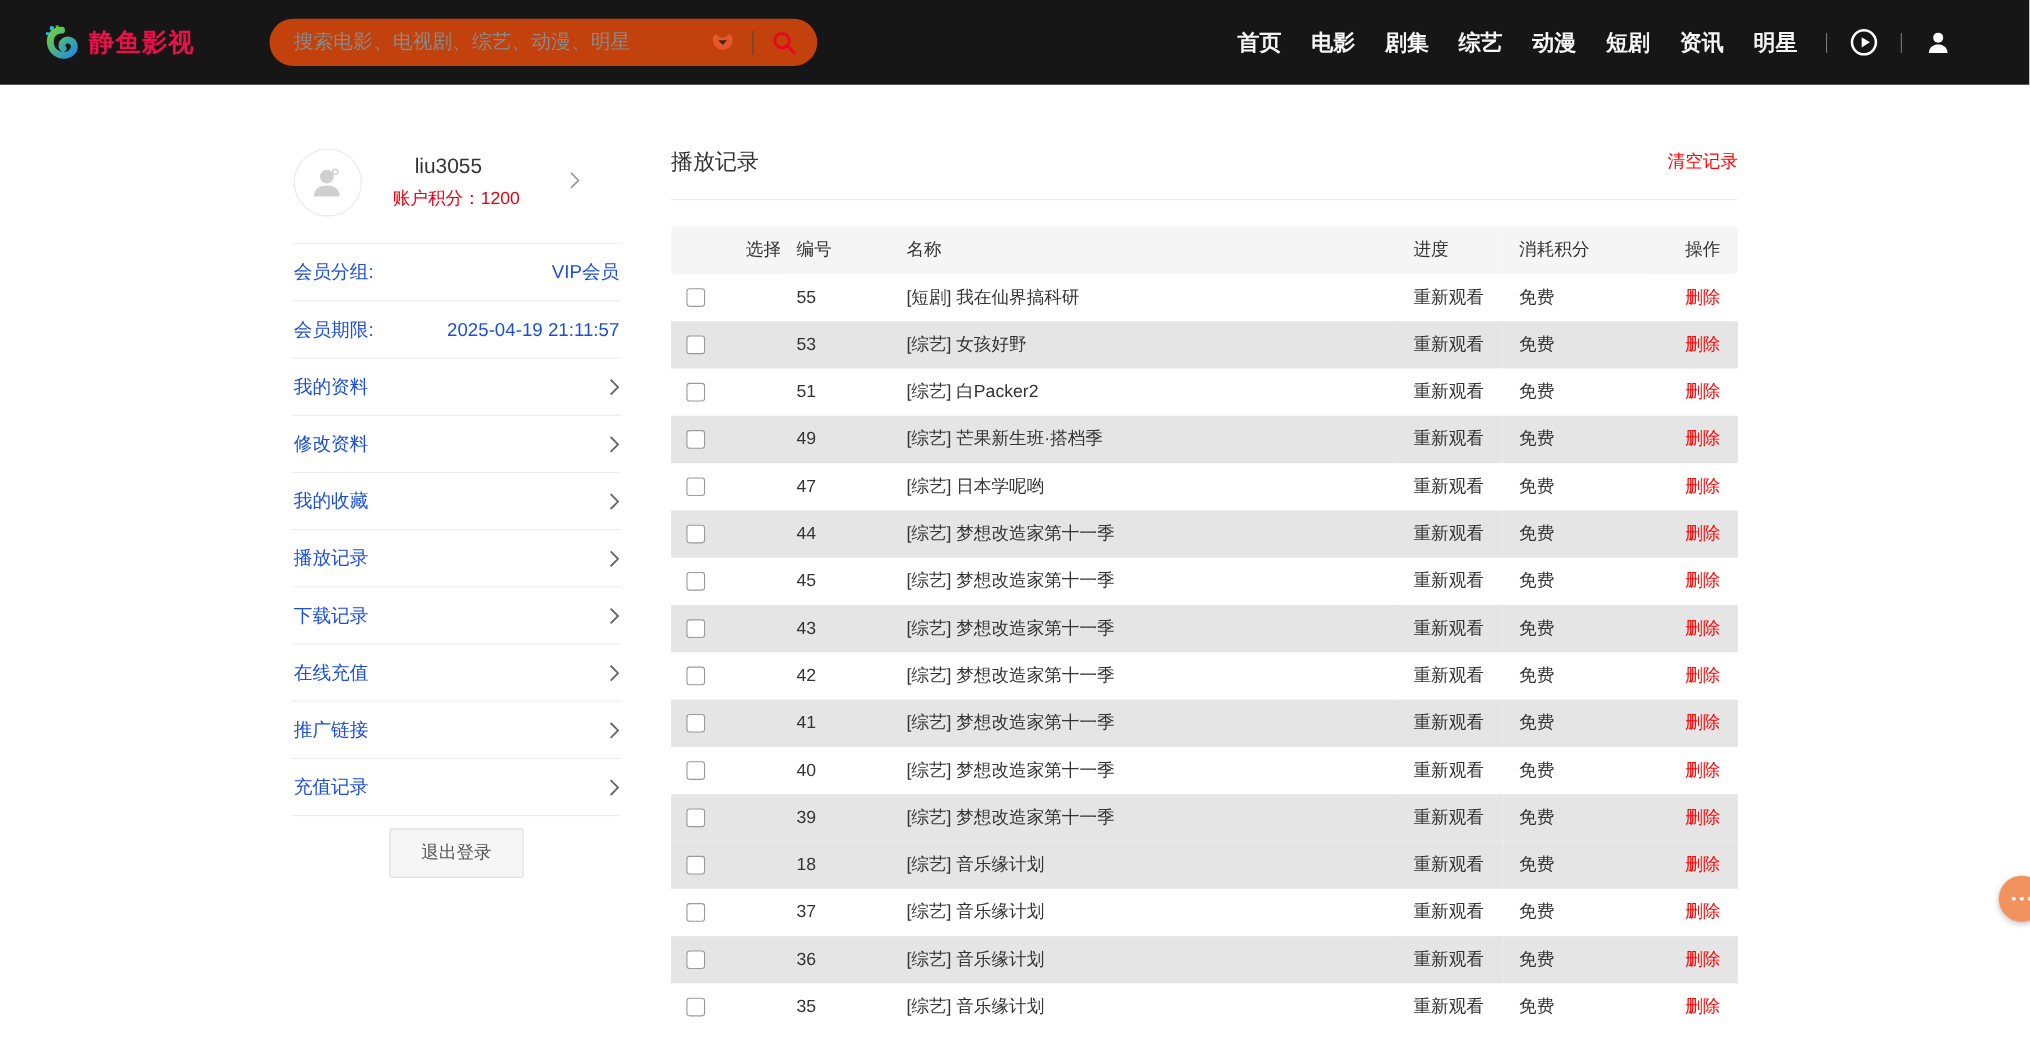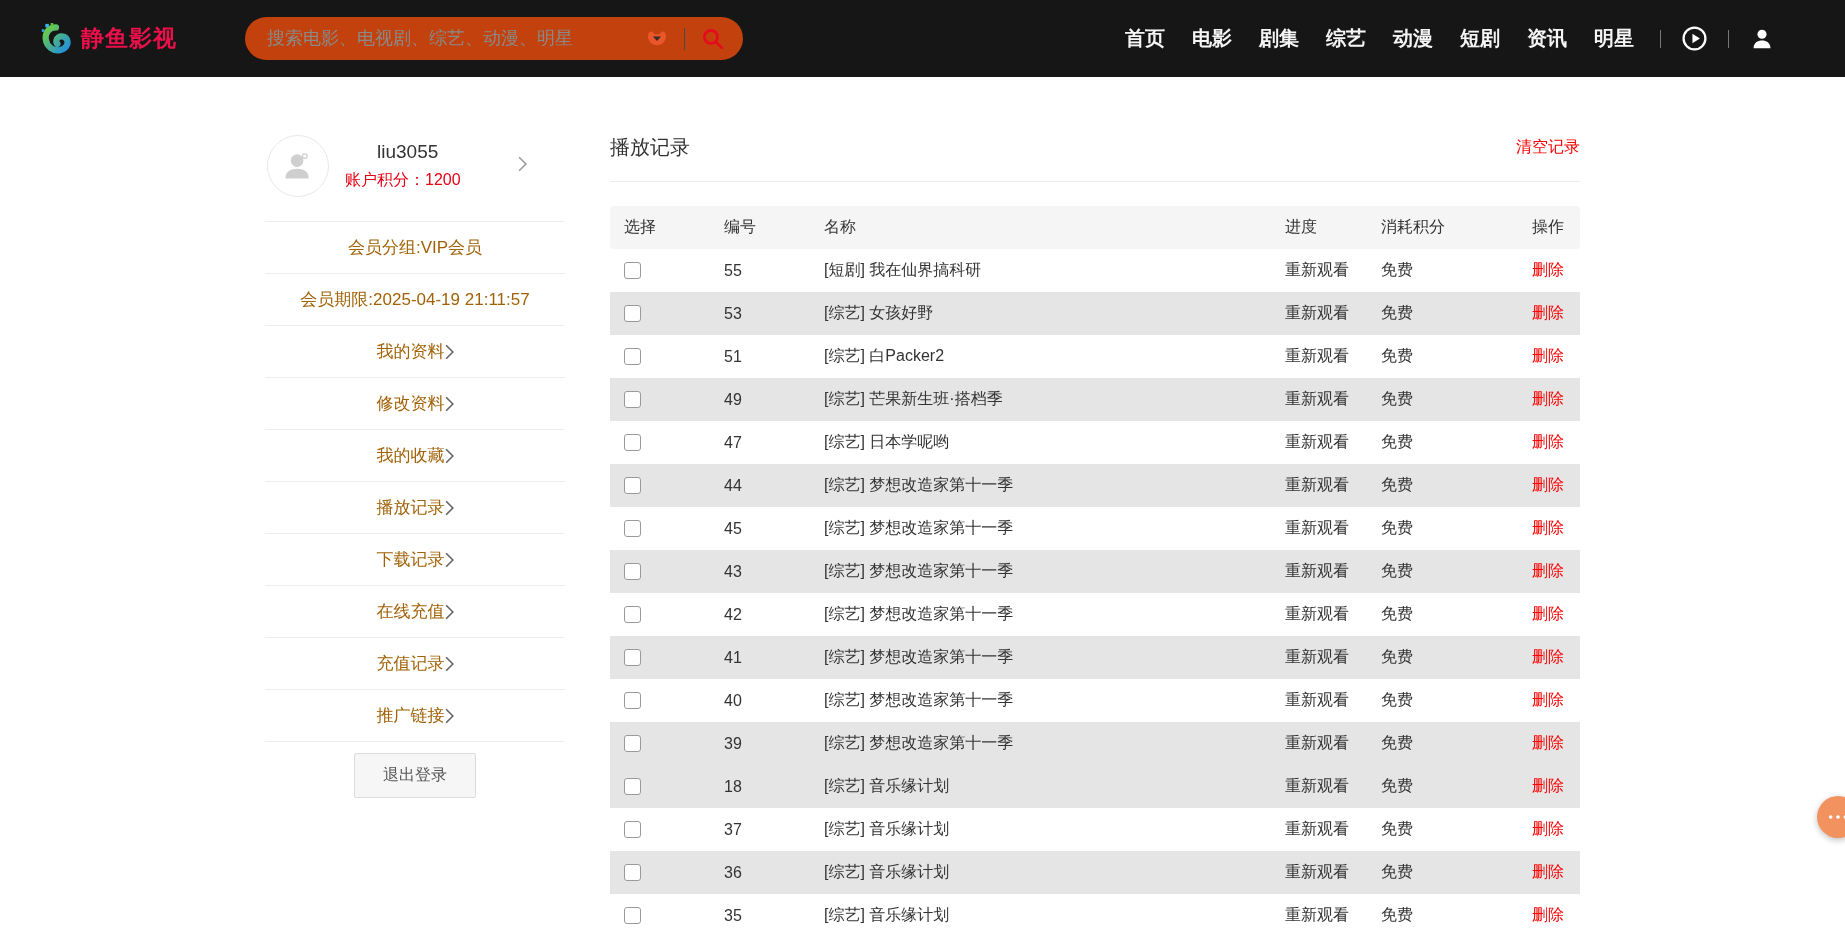--- a/index.html
+++ b/index.html
@@ -33,38 +33,38 @@
   
   .page{width:1315px;margin:0 auto;display:flex;padding-top:56px;align-items:flex-start;}
 
   
   .sidebar{width:300px;margin-right:45px;flex-shrink:0;}
   .profile{display:flex;align-items:center;padding:2px 2px 24px 2px;border-bottom:1px solid #ededed;}
   .avatar{width:62px;height:62px;border-radius:50%;border:1px solid #e8e8e8;background:#fff;
     display:flex;align-items:center;justify-content:center;overflow:hidden;}
   .p-info{margin-left:16px;display:flex;flex-direction:column;gap:7px;}
   .p-name{font-size:19px;color:#333;margin-left:32px;}
-  .p-points{font-size:16px;color:var(--points-red);}
+  .p-points{font-size:16px;color:var(--points-red);margin-left:12px;}
   .p-chev{margin-left:auto;margin-right:36px;}
-  .info-row,.menu-item{height:52px;display:flex;align-items:center;justify-content:center;
-    border-bottom:1px solid #ededed;font-size:17px;color:#a16207;padding:0 2px;}
+  .info-row,.menu-item{height:52px;display:flex;align-items:center;justify-content:space-between;
+    border-bottom:1px solid #ededed;font-size:17px;color:#1d4ed8;padding:0 2px;}
   .menu-item{cursor:pointer;}
   .logout-btn{display:block;margin:11px auto 0;padding:11px 28px;background:#f6f6f6;
     border:1px solid #dcdcdc;border-radius:2px;color:#555;font-size:16px;cursor:pointer;font-family:inherit;}
 
   
   .main{flex:1;min-width:0;}
   .main-top{display:flex;justify-content:space-between;align-items:center;
     padding:1px 0 20px;border-bottom:1px solid #ececec;margin-bottom:24px;}
   .page-title{font-size:20px;font-weight:500;color:#333;}
   .clear-link{font-size:16px;color:var(--accent-red);}
 
   table.history{width:100%;border-spacing:0;border-collapse:separate;font-size:16px;}
   table.history th{background:#f5f5f5;height:43px;font-weight:normal;text-align:left;color:#333;padding-left:14px;}
-  table.history th:first-child{border-radius:4px 0 0 4px;}
+  table.history th:first-child{border-radius:4px 0 0 4px;text-align:right;}
   table.history th:last-child{border-radius:0 4px 4px 0;text-align:right;padding-right:16px;}
   table.history td{height:43px;padding-left:14px;color:#333;}
   table.history td:last-child{text-align:right;padding-right:16px;}
   tr.alt td{background:#e5e5e5;}
   td.c-num{color:#9c9c9c;}
   .progress-link{color:#333;}
   .delete-link{color:var(--accent-red);}
   .cb{appearance:none;-webkit-appearance:none;width:17px;height:17px;border:1px solid #9a9a9a;
     border-radius:3px;background:#fff;cursor:pointer;display:block;}
 
@@ -217,29 +217,29 @@
         </div>
         <div class="menu-item">
           <span>在线充值</span>
           <span style="display:flex;">
             <svg viewBox="0 0 8 14" width="9" height="16">
               <polyline points="1,1 7,7 1,13" fill="none" stroke="#666" stroke-width="1.5"></polyline>
             </svg>
           </span>
         </div>
         <div class="menu-item">
+          <span>推广链接</span>
+          <span style="display:flex;">
+            <svg viewBox="0 0 8 14" width="9" height="16">
+              <polyline points="1,1 7,7 1,13" fill="none" stroke="#666" stroke-width="1.5"></polyline>
+            </svg>
+          </span>
+        </div>
+        <div class="menu-item">
           <span>充值记录</span>
-          <span style="display:flex;">
-            <svg viewBox="0 0 8 14" width="9" height="16">
-              <polyline points="1,1 7,7 1,13" fill="none" stroke="#666" stroke-width="1.5"></polyline>
-            </svg>
-          </span>
-        </div>
-        <div class="menu-item">
-          <span>推广链接</span>
           <span style="display:flex;">
             <svg viewBox="0 0 8 14" width="9" height="16">
               <polyline points="1,1 7,7 1,13" fill="none" stroke="#666" stroke-width="1.5"></polyline>
             </svg>
           </span>
         </div>
       </div>
 
     <button class="logout-btn">退出登录</button>
   </aside>

